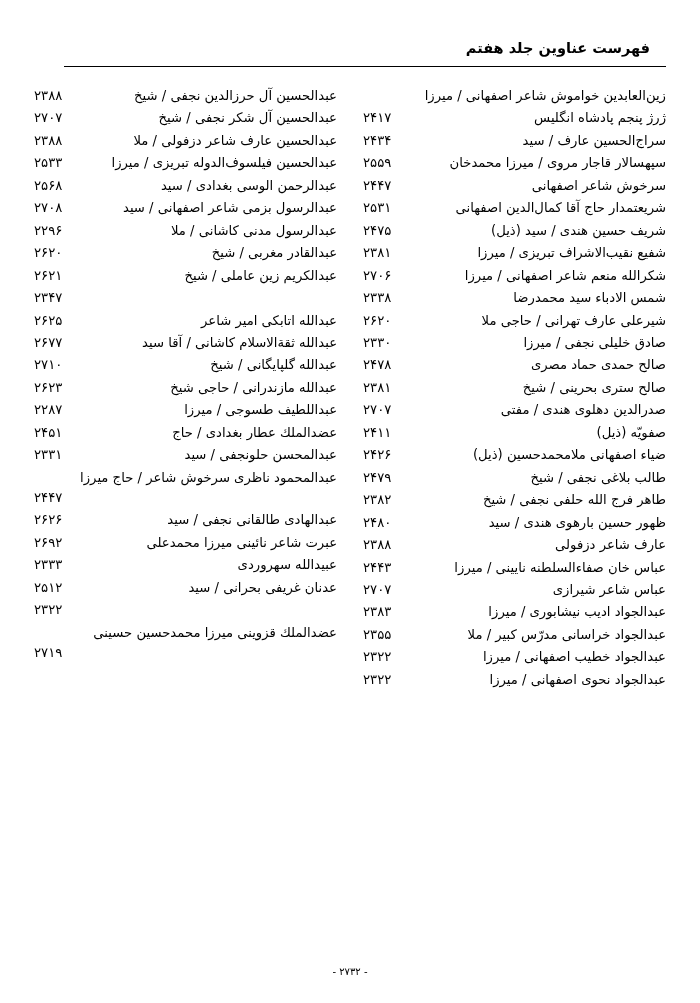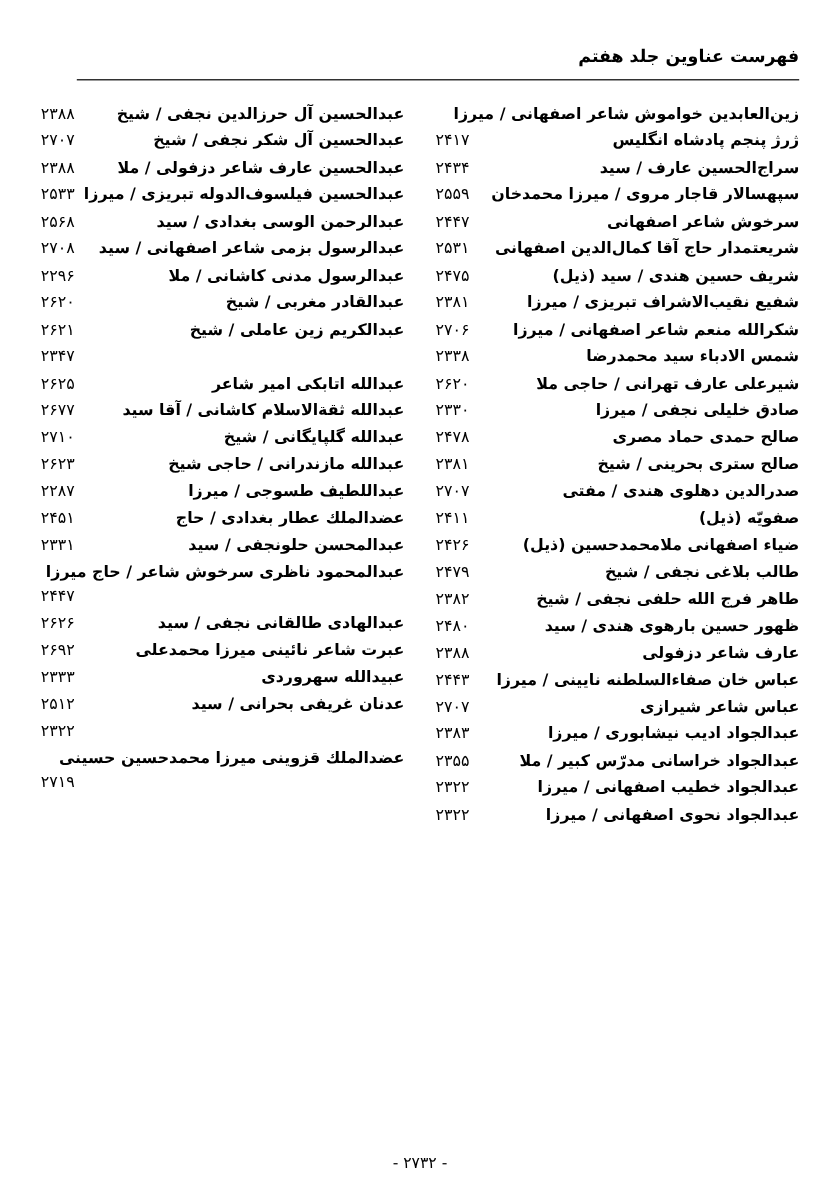--- a/index.html
+++ b/index.html
@@ -21,21 +21,21 @@
     overflow: hidden;
   }
   .header {
     position: relative;
     height: 34px;
     margin-bottom: 12px;
   }
   .header-title {
     position: absolute;
     top: 0;
-    right: 0;
+    right: 16px;
     font-size: 14.5px;
     font-weight: bold;
     letter-spacing: 0px;
     white-space: nowrap;
     margin-left: 29px;
   }
   .header-rule {
     position: absolute;
     left: 30px;
     right: 0;
@@ -61,21 +61,20 @@
     font-size: 13.2px;
     line-height: 1.46;
     margin-bottom: 3.2px;
     white-space: nowrap;
   }
   .entry .title {
     flex: 1 1 auto;
     text-align: right;
     padding-left: 6px;
     overflow: visible;
-    font-weight: bold;
   }
   .entry .page-num {
     flex: 0 0 auto;
     text-align: left;
     letter-spacing: 0.5px;
     direction: rtl;
   }
   
   .entry.wrap {
     display: block;
@@ -91,21 +90,21 @@
     display: block;
     text-align: left;
     margin-top: 1px;
   }
   .footer {
     position: absolute;
     bottom: 26px;
     left: 0;
     right: 0;
     text-align: center;
-    font-size: 13px;
+    font-size: 10px;
     letter-spacing: 1px;
   }
 </style>
 </head>
 <body>
 
 <div class="page">
 
   <div class="header">
     <div class="header-title">فهرست عناوين جلد هفتم</div>

